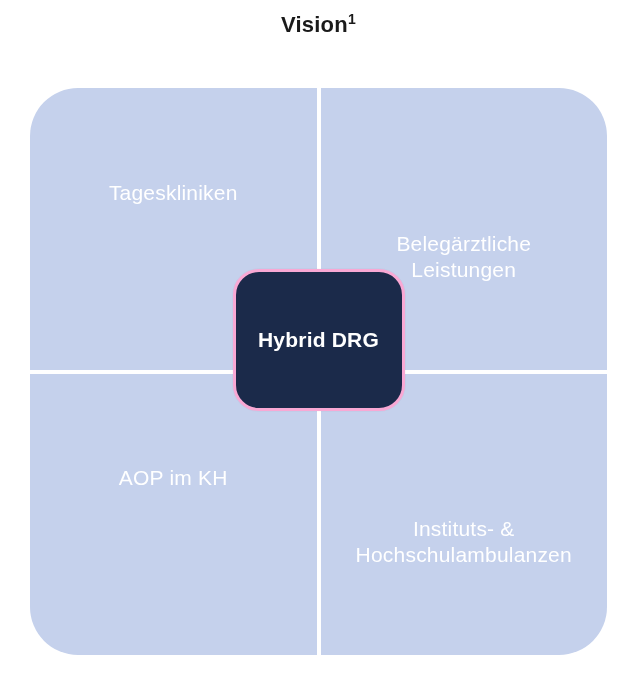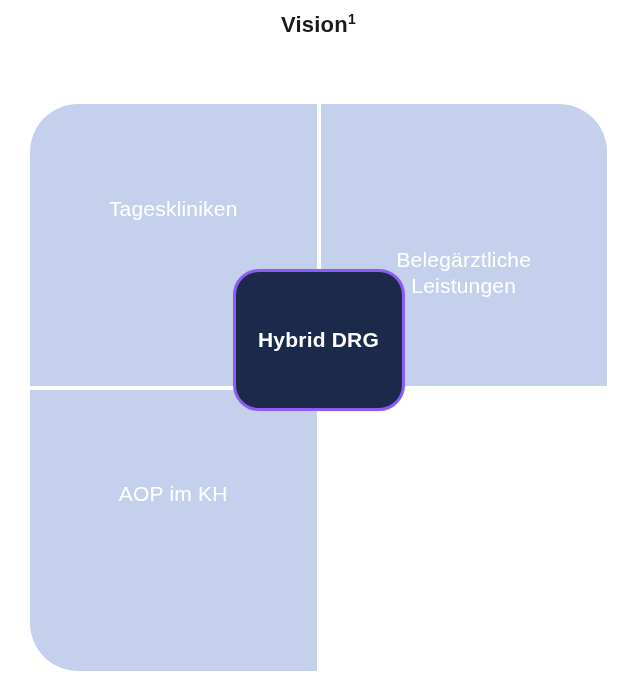--- a/index.html
+++ b/index.html
@@ -28,21 +28,21 @@
     letter-spacing: 0.2px;
   }
   .title sup {
     font-size: 14px;
     vertical-align: super;
     line-height: 0;
   }
   .quad-container {
     position: absolute;
     left: 30px;
-    top: 104px;
+    top: 88px;
     width: 577px;
     height: 567px;
     background: #ffffff; 
     border-radius: 48px;
     overflow: hidden;
     display: grid;
     grid-template-columns: 1fr 1fr;
     grid-template-rows: 1fr 1fr;
     gap: 4px;
   }
@@ -64,21 +64,21 @@
   .quadrant.top .q-label { transform: translateY(-36px); }
   .quadrant.bottom .q-label { transform: translateY(28px); }
   .center-box {
     position: absolute;
     left: 50%;
     top: 50%;
     transform: translate(-50%, -50%);
     width: 172px;
     height: 142px;
     background: #1b2a4a;
-    border: 3px solid #8b5cf6;
+    border: 3px solid #f9a8d4;
     border-radius: 26px;
     display: flex;
     align-items: center;
     justify-content: center;
     box-shadow: 0 0 0 1px rgba(0,0,0,0.02);
   }
   .center-box .c-label {
     color: #ffffff;
     font-size: 21px;
     font-weight: bold;
@@ -102,20 +102,24 @@
 
     <div class="quadrant bottom left">
       <div class="q-label">Belegärztliche
 Leistungen</div>
     </div>
 
     <div class="quadrant top right">
       <div class="q-label">AOP im KH</div>
     </div>
 
+    <div class="quadrant bottom right">
+      <div class="q-label">Instituts- &amp;
+Hochschulambulanzen</div>
+    </div>
 
   </div>
 
   <div class="center-box">
     <div class="c-label">Hybrid DRG</div>
   </div>
 
 </div>
 
 </body></html>

